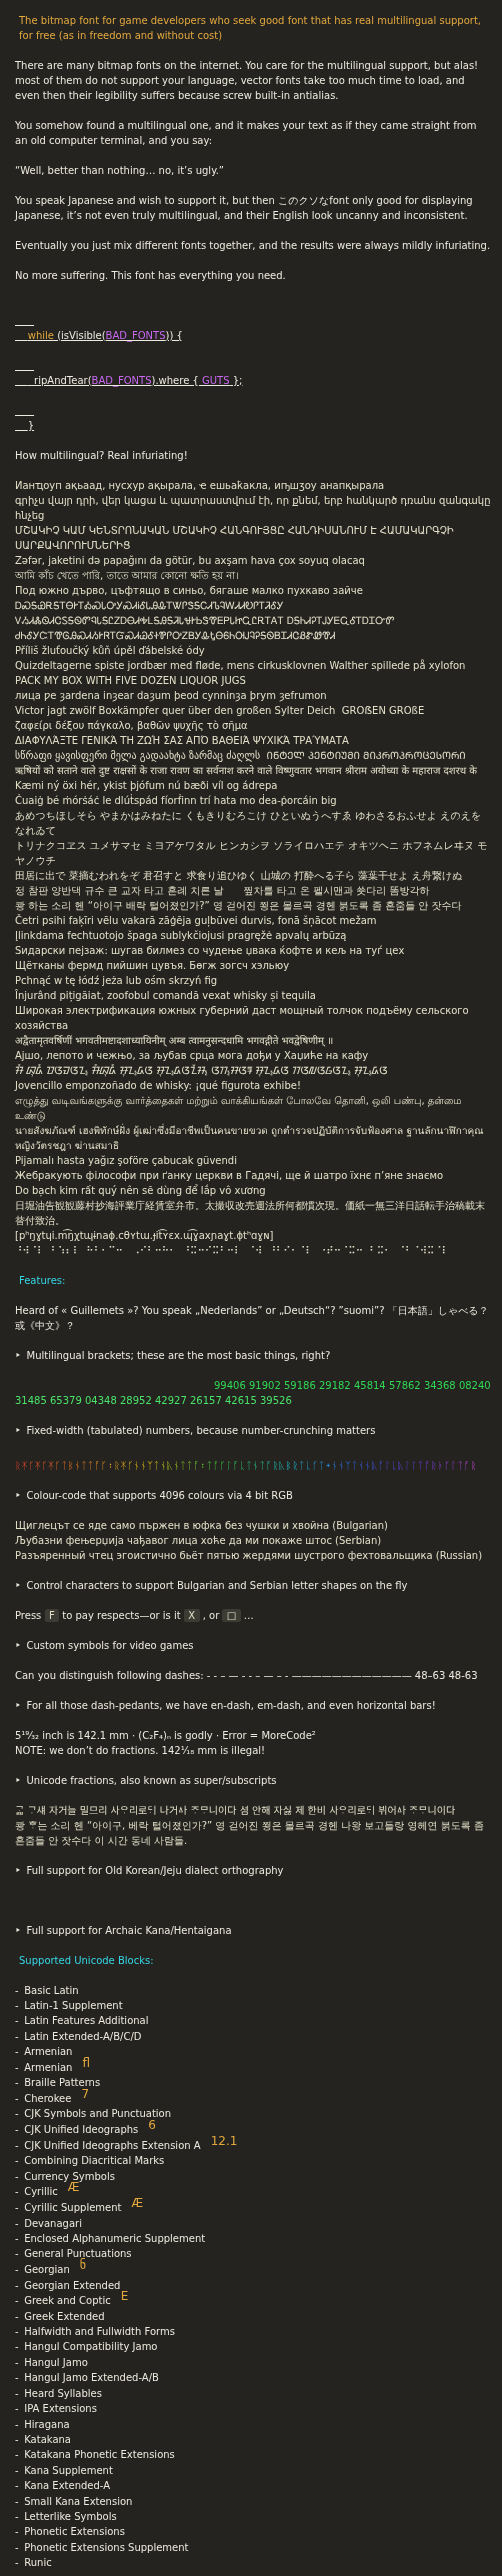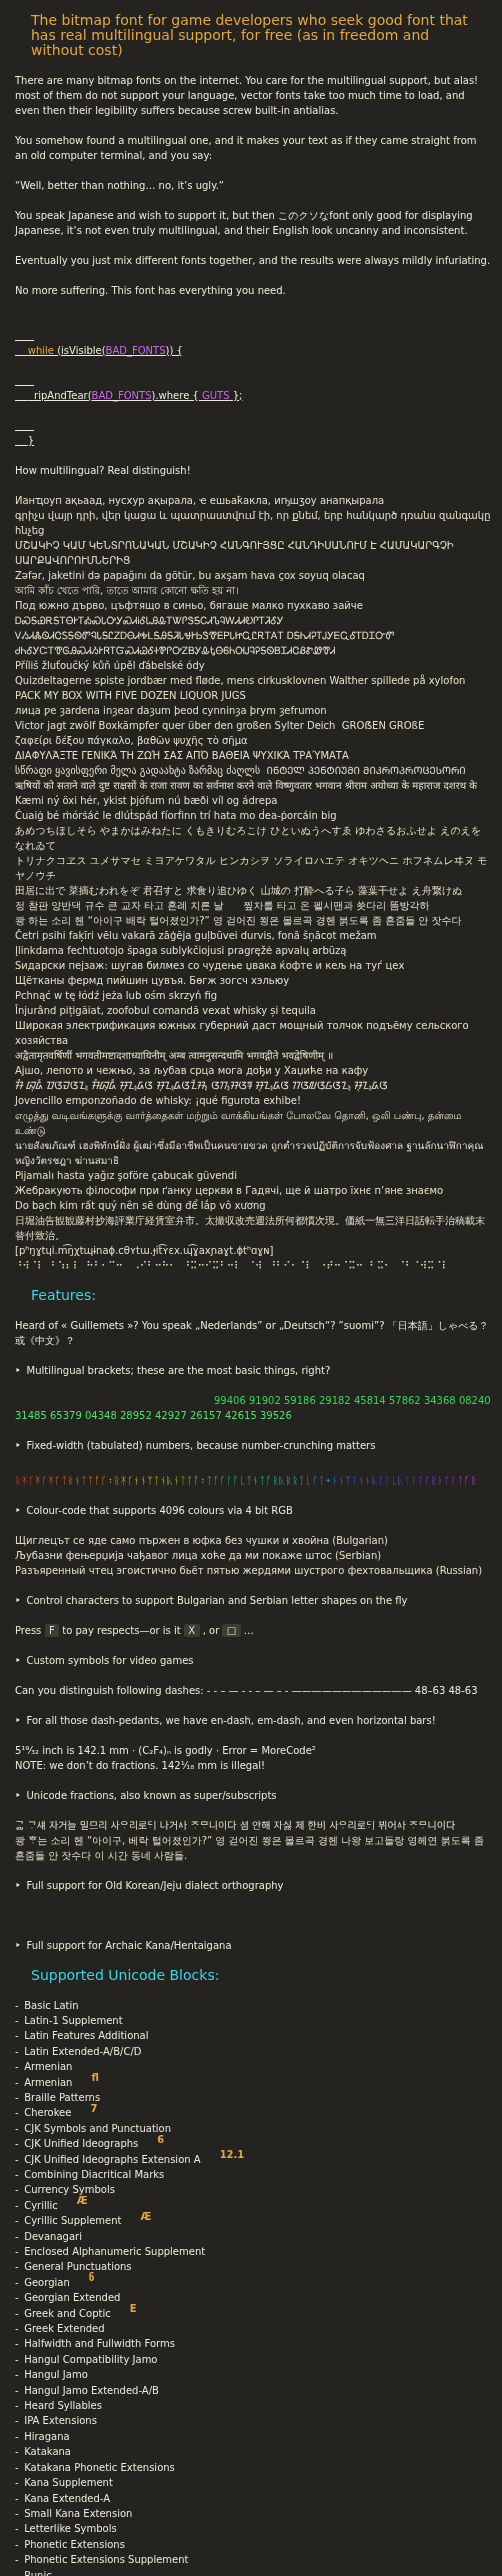--- a/index.html
+++ b/index.html
@@ -16,28 +16,28 @@
   .orange{color:#e3a83e;}
   .cyan{color:#35d6e6;}
   .cream{color:#e3e0c9;}
   .green{color:#30d955;text-align:right;}
   .green2{color:#4ae46a;}
   .pline{white-space:pre-wrap;color:#e3e0c9;}
   .code{white-space:pre-wrap;text-decoration:underline;}
   .kw{color:#e3a83e;}
   .const{color:#c869f0;}
   .key{background:#3c3c34;color:#e3e0c9;border-radius:2.5px;padding:0 4.4px;display:inline-block;line-height:13px;}
-  .sup{color:#e3a83e;font-size:10px;vertical-align:super;line-height:6.3px;margin-left:19px;font-weight:bold;}
+  .sup{color:#e3a83e;font-size:12px;vertical-align:super;line-height:6.3px;margin-left:10px;}
   .rainbow{
     background:linear-gradient(90deg,#f43b2e,#f58a1f,#f5d313,#39e23c,#18cfe0,#2f63f2,#7a3bf0,#e44bd8);
     -webkit-background-clip:text;background-clip:text;color:transparent;
     letter-spacing:0.6px;white-space:pre-wrap;margin-top:20px;
   }
   .bullet .tri{margin-right:5.6px;}
-  h1,h2{font-size:14px;font-weight:normal;margin:15px 16px;line-height:15px;}
+  h1,h2{font-size:10px;font-weight:normal;margin:15px 4px;line-height:15px;}
   h1{margin-top:5px;max-width:477px;}
   .block-item{line-height:15.4px;}
   .block-item .dash{margin-right:5.6px;}
 </style>
 </head>
 <body>
 
 <main>
 
   <h1 class="orange">The bitmap font for game developers who seek good font that has real multilingual support, for free (as in freedom and without cost)</h1>
@@ -54,21 +54,21 @@
       
     <span class="kw">while</span><span> (isVisible(</span><span class="const">BAD_FONTS</span><span>)) {</span></p>
     <p class="code">
       
     <span>  ripAndTear(</span><span class="const">BAD_FONTS</span><span>).where { </span><span class="const">GUTS</span><span> };</span></p>
     <p class="code">
       
     <span>}</span></p>
   </div>
 
-  <p class="blk">How multilingual? Real distinguish!</p>
+  <p class="blk">How multilingual? Real infuriating!</p>
 
   <div class="blk tight">
 
       <p class="pline"><span>Ианҵоуп ақьаад, нусхур ақырала, ҽ ешьаҟакла, иҧшӡоу анапқырала</span></p>
 
       <p class="pline"><span>գրիչս վայր դրի, վեր կացա և պատրաստվում էի, որ քնեմ, երբ հանկարծ դռանս զանգակը հնչեց</span></p>
 
       <p class="pline"><span>ՄՇԱԿԻՉ ԿԱՄ ԿԵՆՏՐՈՆԱԿԱՆ ՄՇԱԿԻՉ ՀԱՆԳՈՒՅՑԸ ՀԱՆԴԻՍԱՆՈՒՄ Է ՀԱՄԱԿԱՐԳՉԻ ՍԱՐՔԱՎՈՐՈՒՄՆԵՐԻՑ</span></p>
 
       <p class="pline"><span>Zəfər, jaketini də papağını da götür, bu axşam hava çox soyuq olacaq</span></p>

